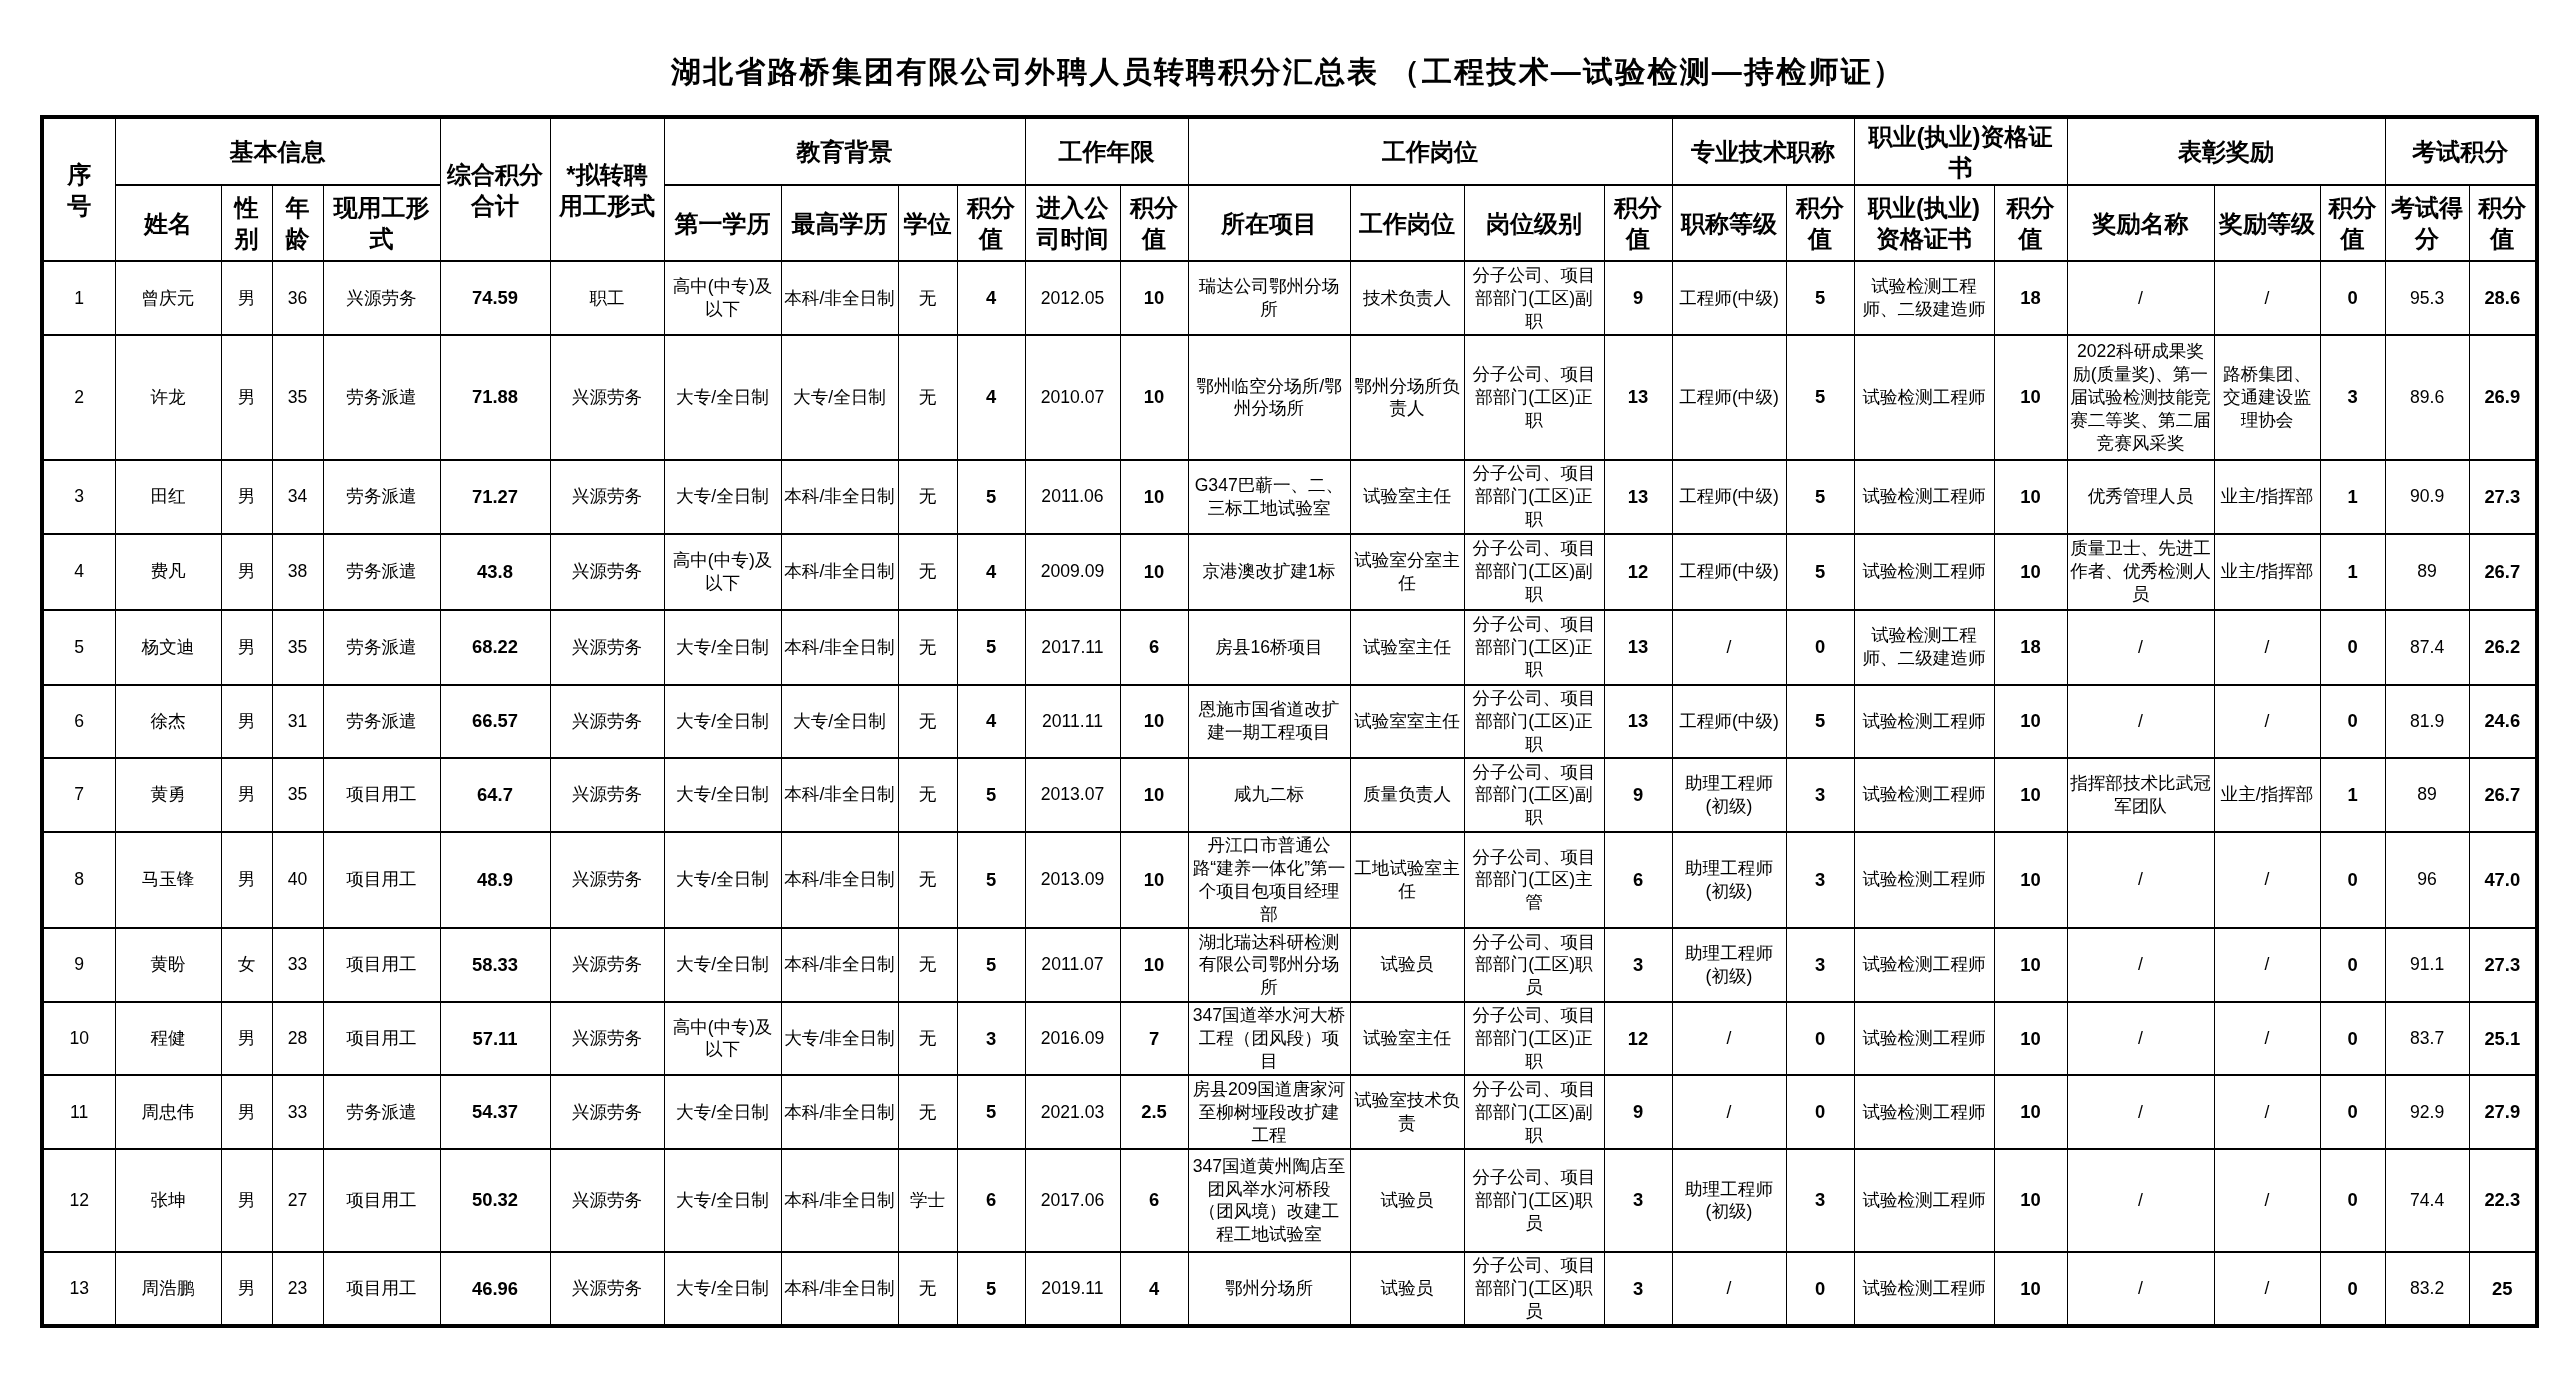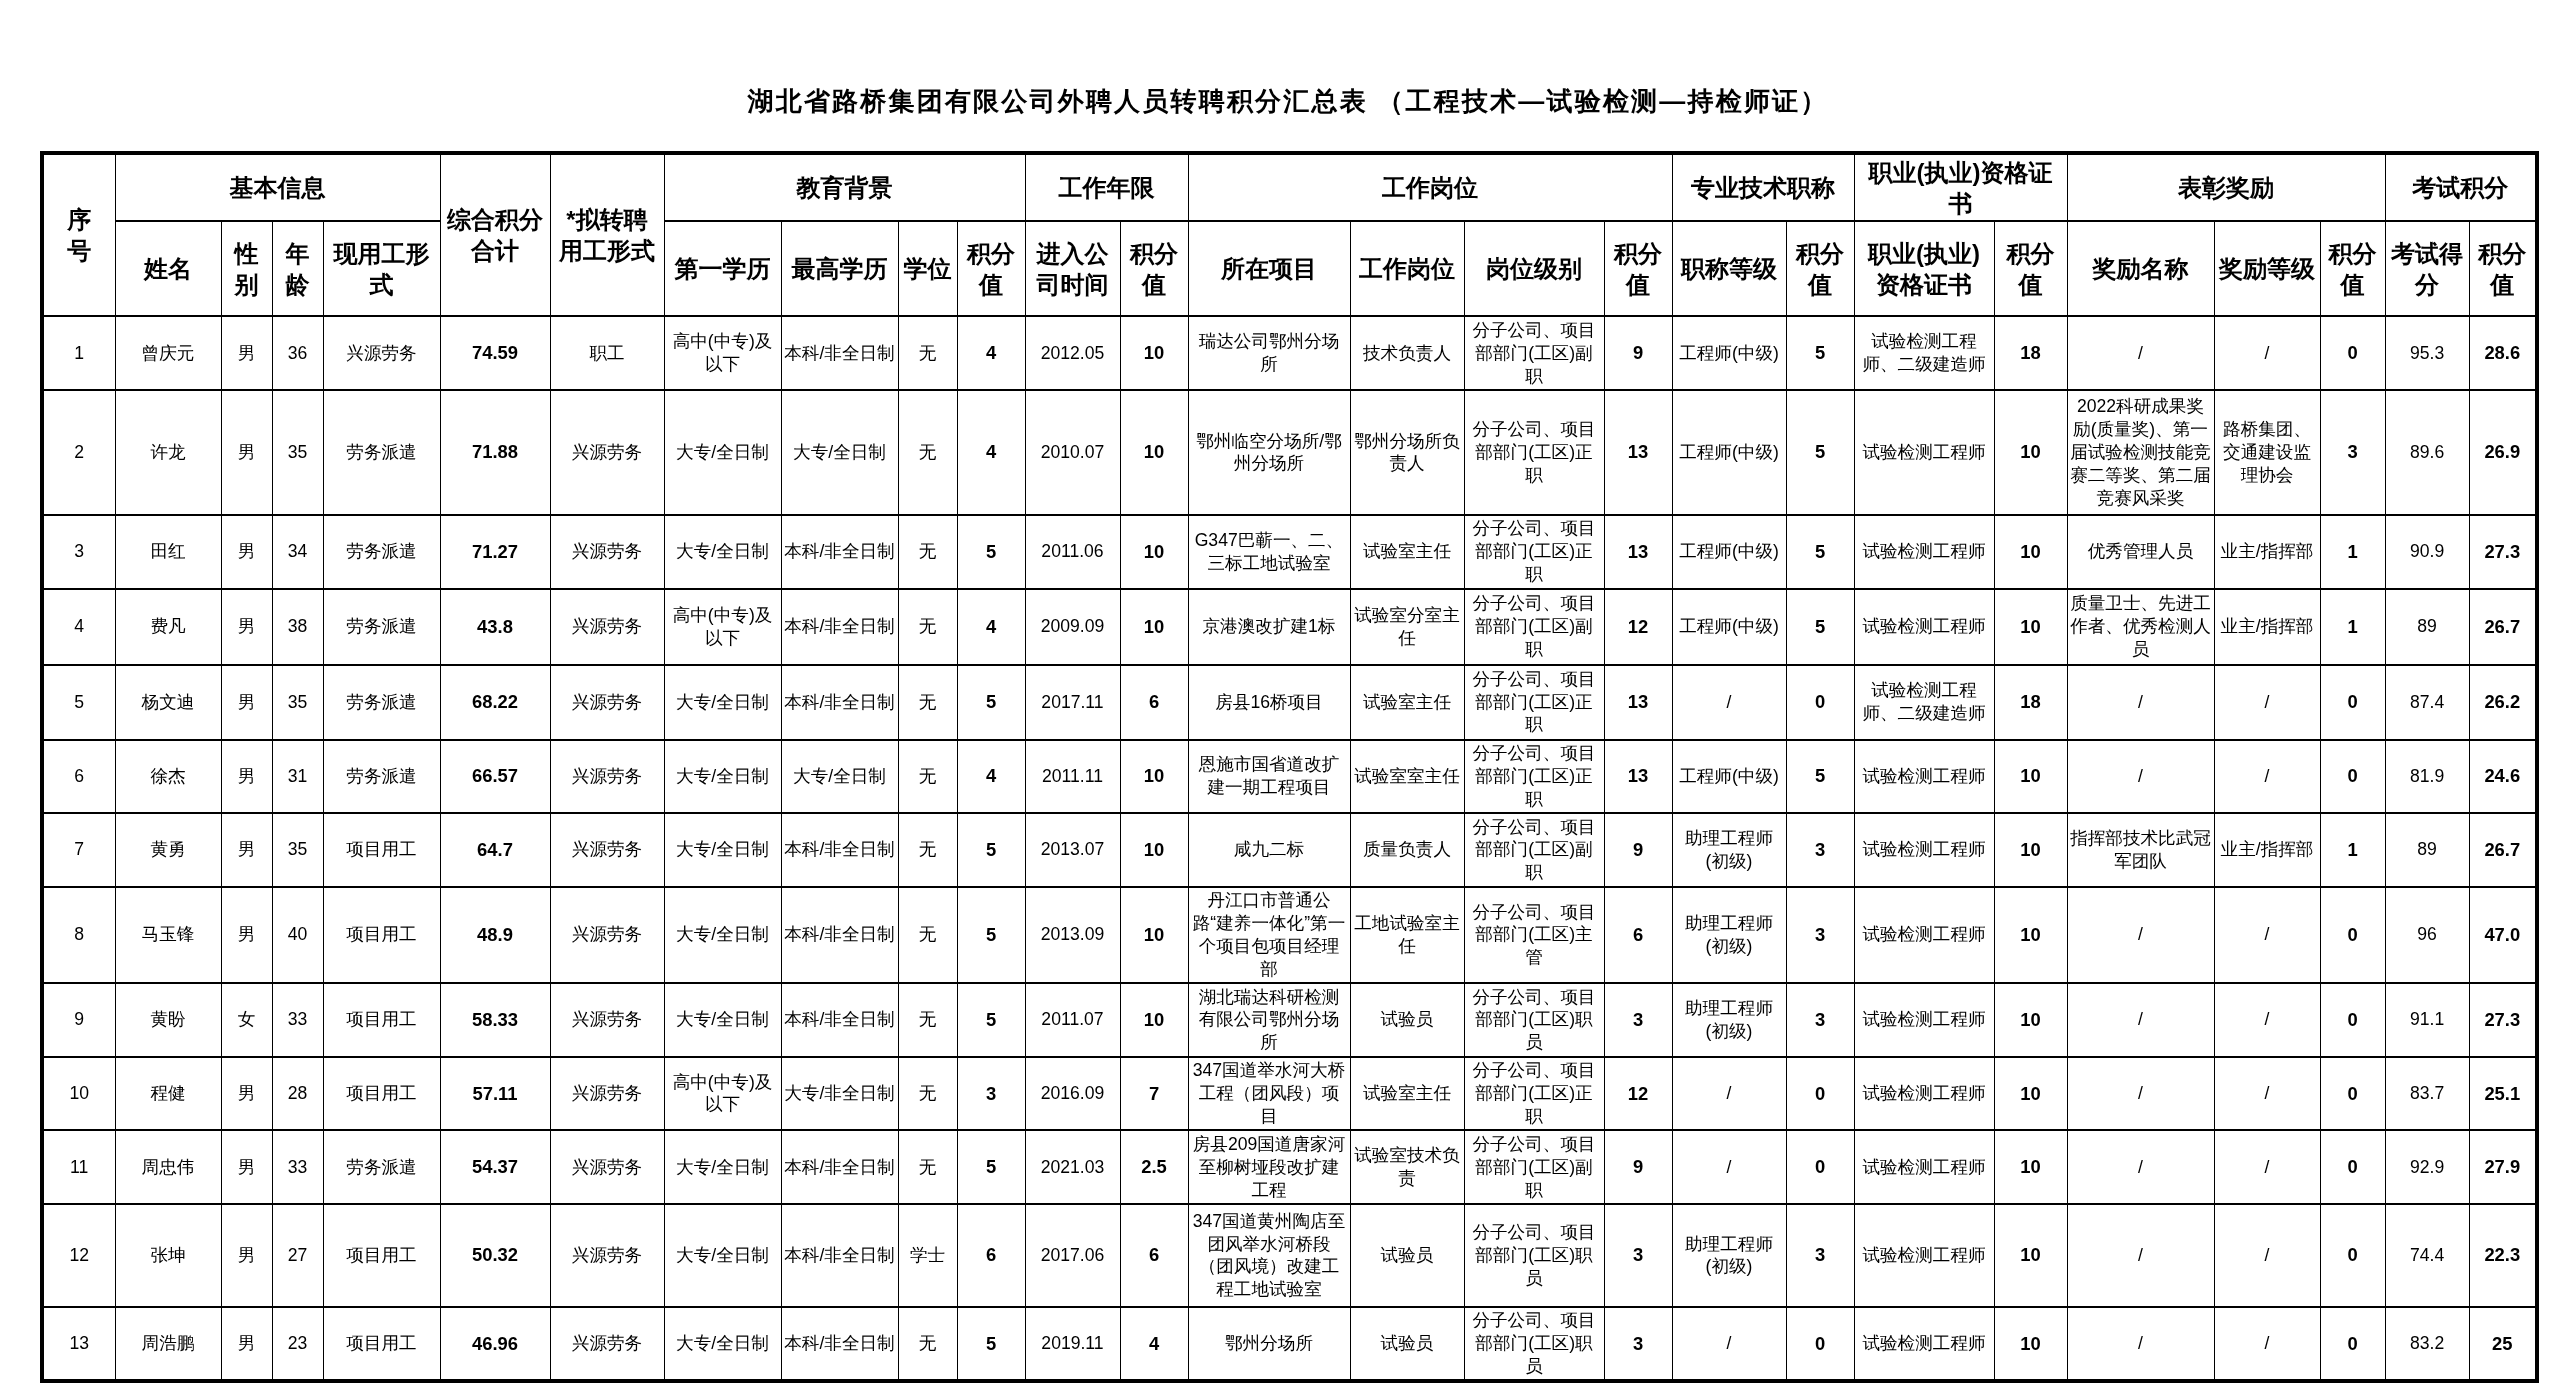--- a/index.html
+++ b/index.html
@@ -3,25 +3,25 @@
 <meta charset="utf-8">
 <style>
   html,body{margin:0;padding:0;background:#ffffff;}
   body{
     width:2576px;height:1397px;
     font-family:"Liberation Sans","DejaVu Sans",sans-serif;
     color:#000;position:relative;
   }
   .page-title{
     text-align:center;
-    font-size:26px;
+    font-size:30px;
     font-weight:bold;
     letter-spacing:2.2px;
-    padding-top:84px;
-    margin:0 0 32px 0;
+    padding-top:52px;
+    margin:0 0 22px 0;
   }
   table.score-table{
     border-collapse:collapse;
     table-layout:fixed;
     width:2497px;
     margin-left:40px;
     border:4.4px solid #000;
   }
   .score-table th,.score-table td{
     border-left:1.5px solid #000;
@@ -40,21 +40,21 @@
   
   col.c1{width:73px}  col.c2{width:106px}  col.c3{width:51px}   col.c4{width:51px}
   col.c5{width:117px}  col.c6{width:110px}  col.c7{width:114px}  col.c8{width:117px}
   col.c9{width:117px}  col.c10{width:59px}  col.c11{width:68px}  col.c12{width:95px}
   col.c13{width:68px}  col.c14{width:162px} col.c15{width:114px} col.c16{width:140px}
   col.c17{width:68px}  col.c18{width:114px} col.c19{width:68px}  col.c20{width:140px}
   col.c21{width:73px} col.c22{width:147px} col.c23{width:106px} col.c24{width:65px}
   col.c25{width:84px} col.c26{width:68px}
   
   thead tr:nth-child(1){height:46px}
-  thead tr:nth-child(2){height:95px}
+  thead tr:nth-child(2){height:76px}
   
   tbody tr:nth-child(1){height:68px}
   tbody tr:nth-child(2){height:125px}
   tbody tr:nth-child(3){height:56px}
   tbody tr:nth-child(4){height:76px}
   tbody tr:nth-child(5){height:75px}
   tbody tr:nth-child(6){height:56px}
   tbody tr:nth-child(7){height:70px}
   tbody tr:nth-child(8){height:62px}
   tbody tr:nth-child(9){height:56px}

